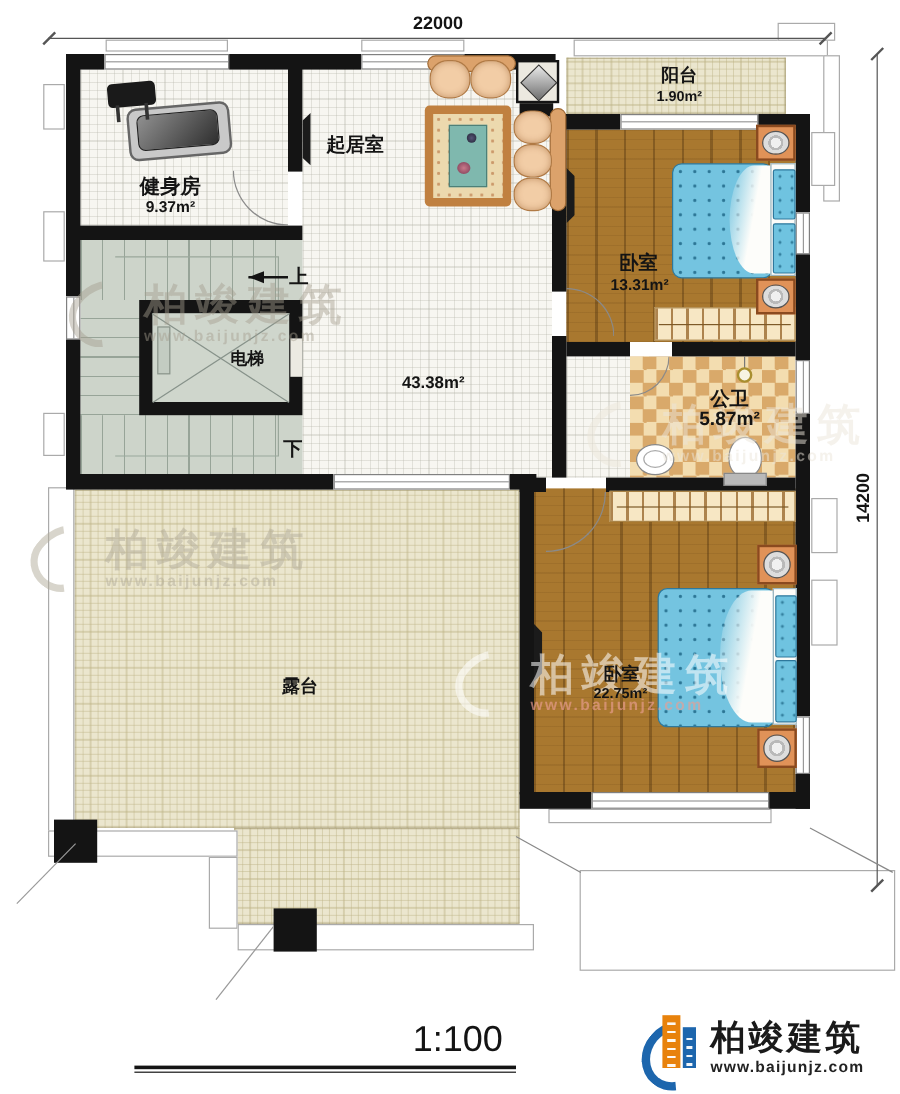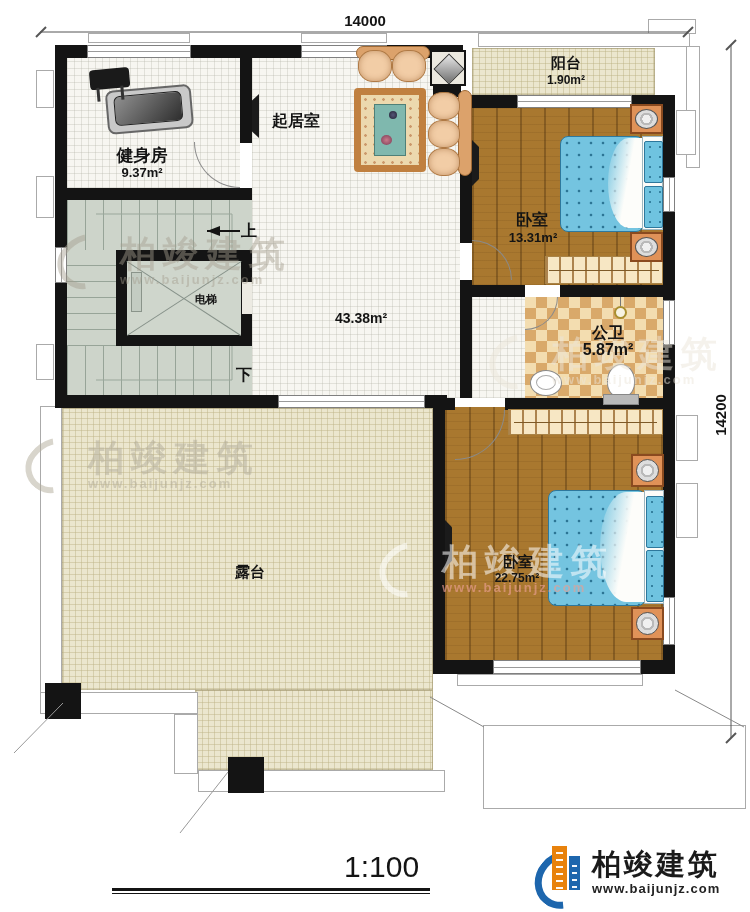--- a/index.html
+++ b/index.html
@@ -272,28 +272,28 @@
   <div class="lbl" style="left:142px;top:155px;font-size:17px;z-index:7">健身房</div>
   <div class="lbl" style="left:142px;top:172px;font-size:13px;z-index:7">9.37m²</div>
   <div class="lbl" style="left:296px;top:121px;font-size:16px;z-index:7">起居室</div>
   <div class="lbl" style="left:361px;top:318px;font-size:14px;z-index:7">43.38m²</div>
   <div class="lbl" style="left:566px;top:63px;font-size:15px;z-index:7">阳台</div>
   <div class="lbl" style="left:566px;top:80px;font-size:12px;z-index:7">1.90m²</div>
   <div class="lbl" style="left:532px;top:220px;font-size:16px;z-index:7">卧室</div>
   <div class="lbl" style="left:533px;top:237px;font-size:13px;z-index:7">13.31m²</div>
   <div class="lbl" style="left:608px;top:333px;font-size:16px;z-index:7">公卫</div>
   <div class="lbl" style="left:608px;top:350px;font-size:16px;z-index:7">5.87m²</div>
-  <div class="lbl" style="left:206px;top:299px;font-size:11px;z-index:7">电梯</div>
+  <div class="lbl" style="left:206px;top:299px;font-size:14px;z-index:7">电梯</div>
   <div class="lbl" style="left:249px;top:231px;font-size:16px;z-index:7">上</div>
   <div class="lbl" style="left:244px;top:375px;font-size:16px;z-index:7">下</div>
   <div class="lbl" style="left:250px;top:572px;font-size:15px;z-index:7">露台</div>
   <div class="lbl" style="left:518px;top:562px;font-size:15px;z-index:7">卧室</div>
   <div class="lbl" style="left:517px;top:578px;font-size:12px;z-index:7">22.75m²</div>
 
-  <div class="lbl" style="left:365px;top:20px;font-size:15px;z-index:7">14000</div>
+  <div class="lbl" style="left:365px;top:20px;font-size:15px;z-index:7">22000</div>
   <div class="lbl" style="left:720px;top:415px;font-size:15px;transform:translate(-50%,-50%) rotate(-90deg);z-index:7">14200</div>
 
   <div class="abs" style="left:344px;top:850px;font-size:30px;color:#141414;z-index:7">1:100</div>
   <div class="abs" style="left:112px;top:888px;width:318px;height:3px;background:#141414;z-index:7"></div>
   <div class="abs" style="left:112px;top:893px;width:318px;height:1px;background:#141414;z-index:7"></div>
 
   <div class="logo-ico" style="left:536px;top:844px;z-index:7">
     <div class="swoosh"></div>
     <div class="b1"></div>
     <div class="b2"></div>

